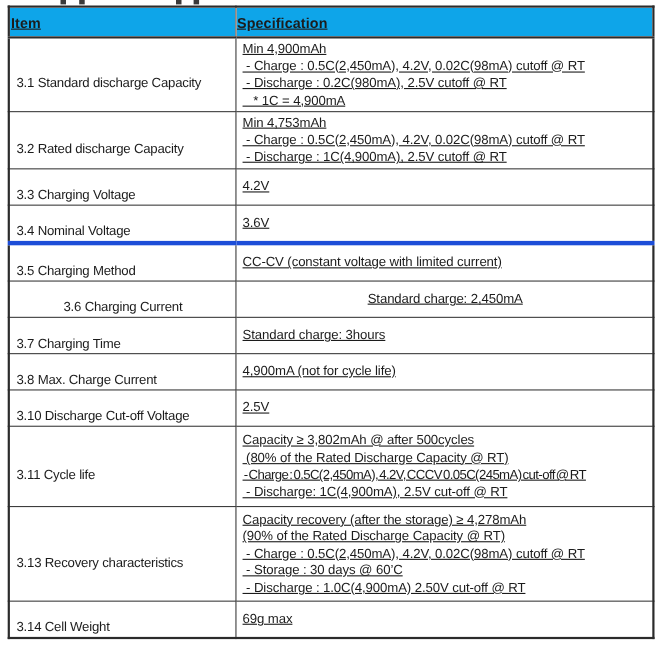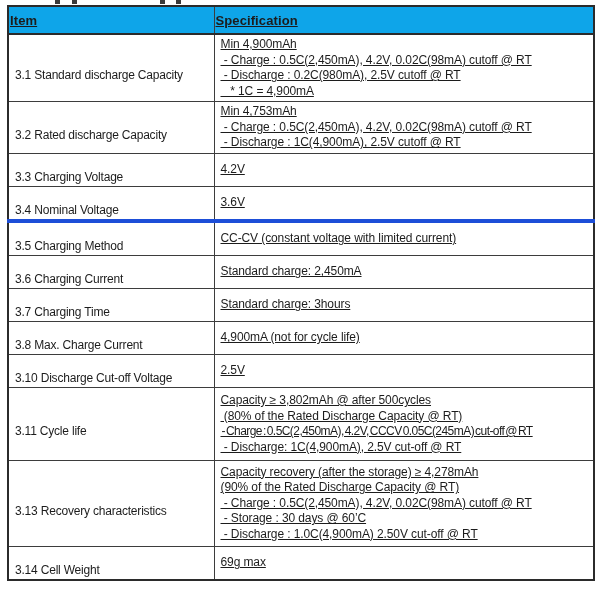--- a/index.html
+++ b/index.html
@@ -127,21 +127,21 @@
           <td class="spec-cell">
             <div class="spec-line">3.6V</div>
           </td>
         </tr>
         <tr class="thick-top" style="height: 25px;">
           <td class="item-cell">3.5 Charging Method</td>
           <td class="spec-cell">
             <div class="spec-line">CC-CV (constant voltage with limited current)</div>
           </td>
         </tr>
-        <tr style="height: 28px;">
+        <tr style="height: 28px; text-align: center;">
           <td class="item-cell">3.6 Charging Current</td>
           <td class="spec-cell">
             <div class="spec-line">Standard charge: 2,450mA</div>
           </td>
         </tr>
         <tr style="height: 28px;">
           <td class="item-cell">3.7 Charging Time</td>
           <td class="spec-cell">
             <div class="spec-line">Standard charge: 3hours</div>
           </td>

